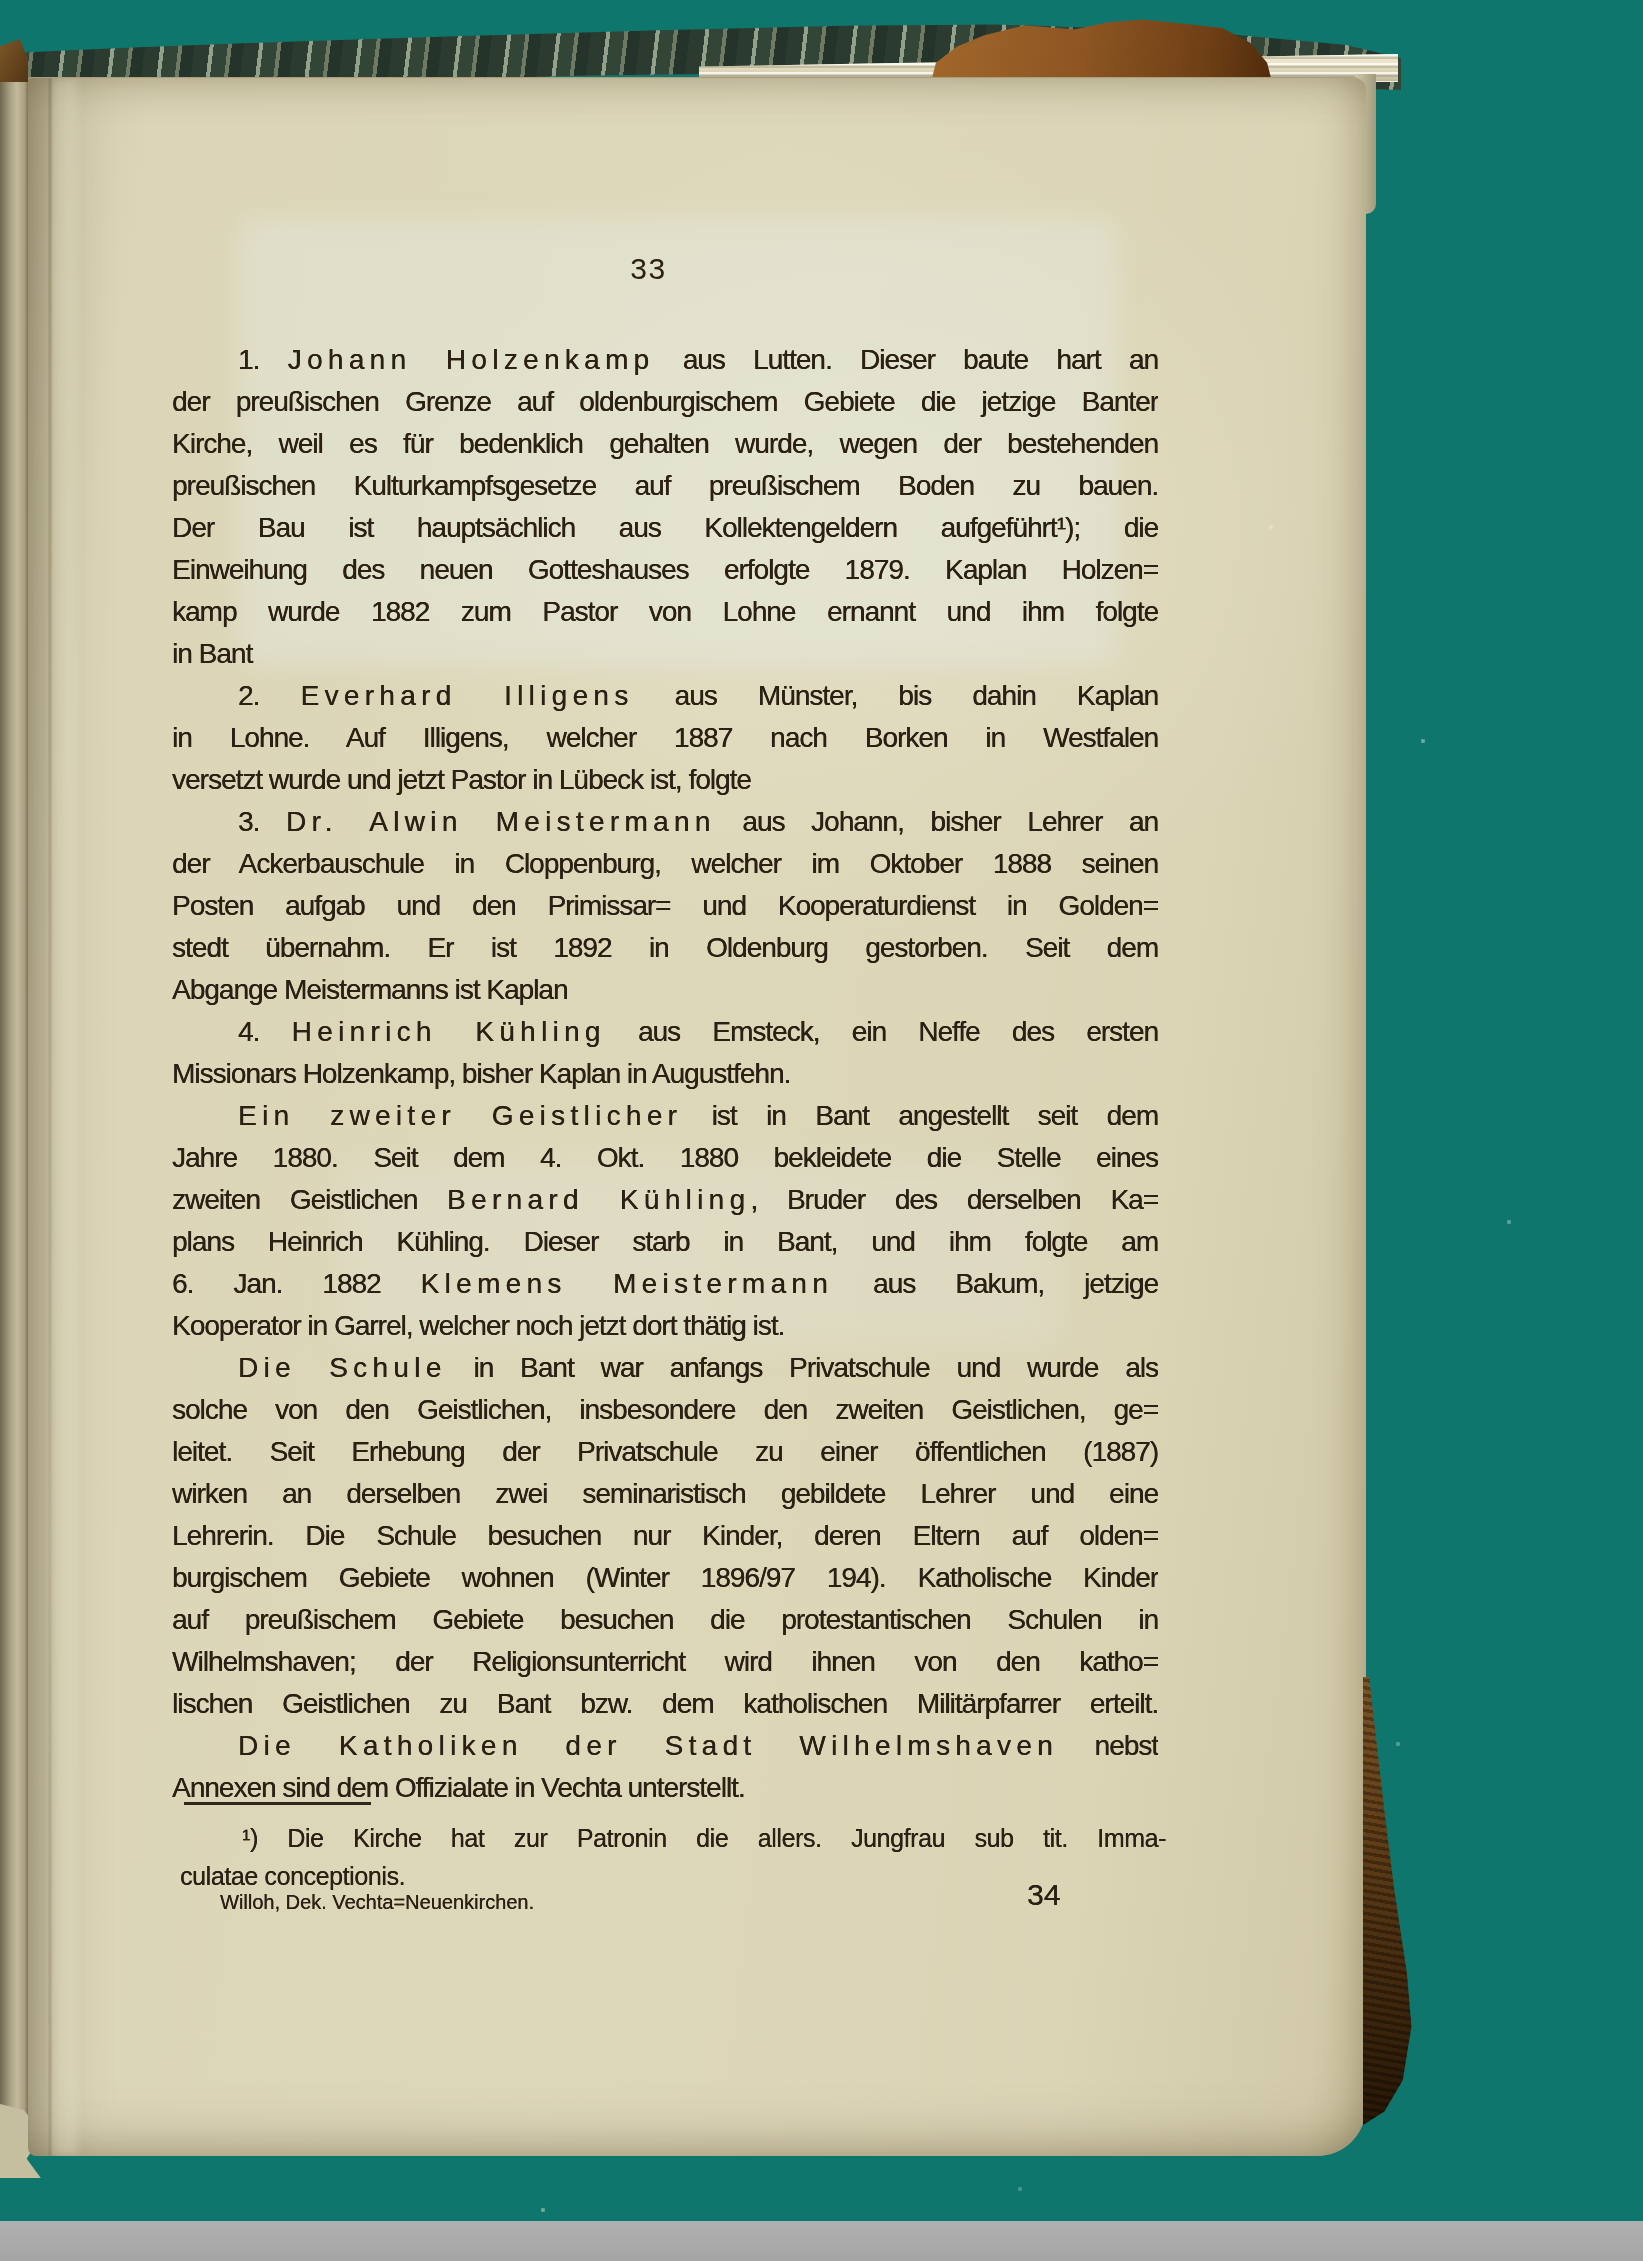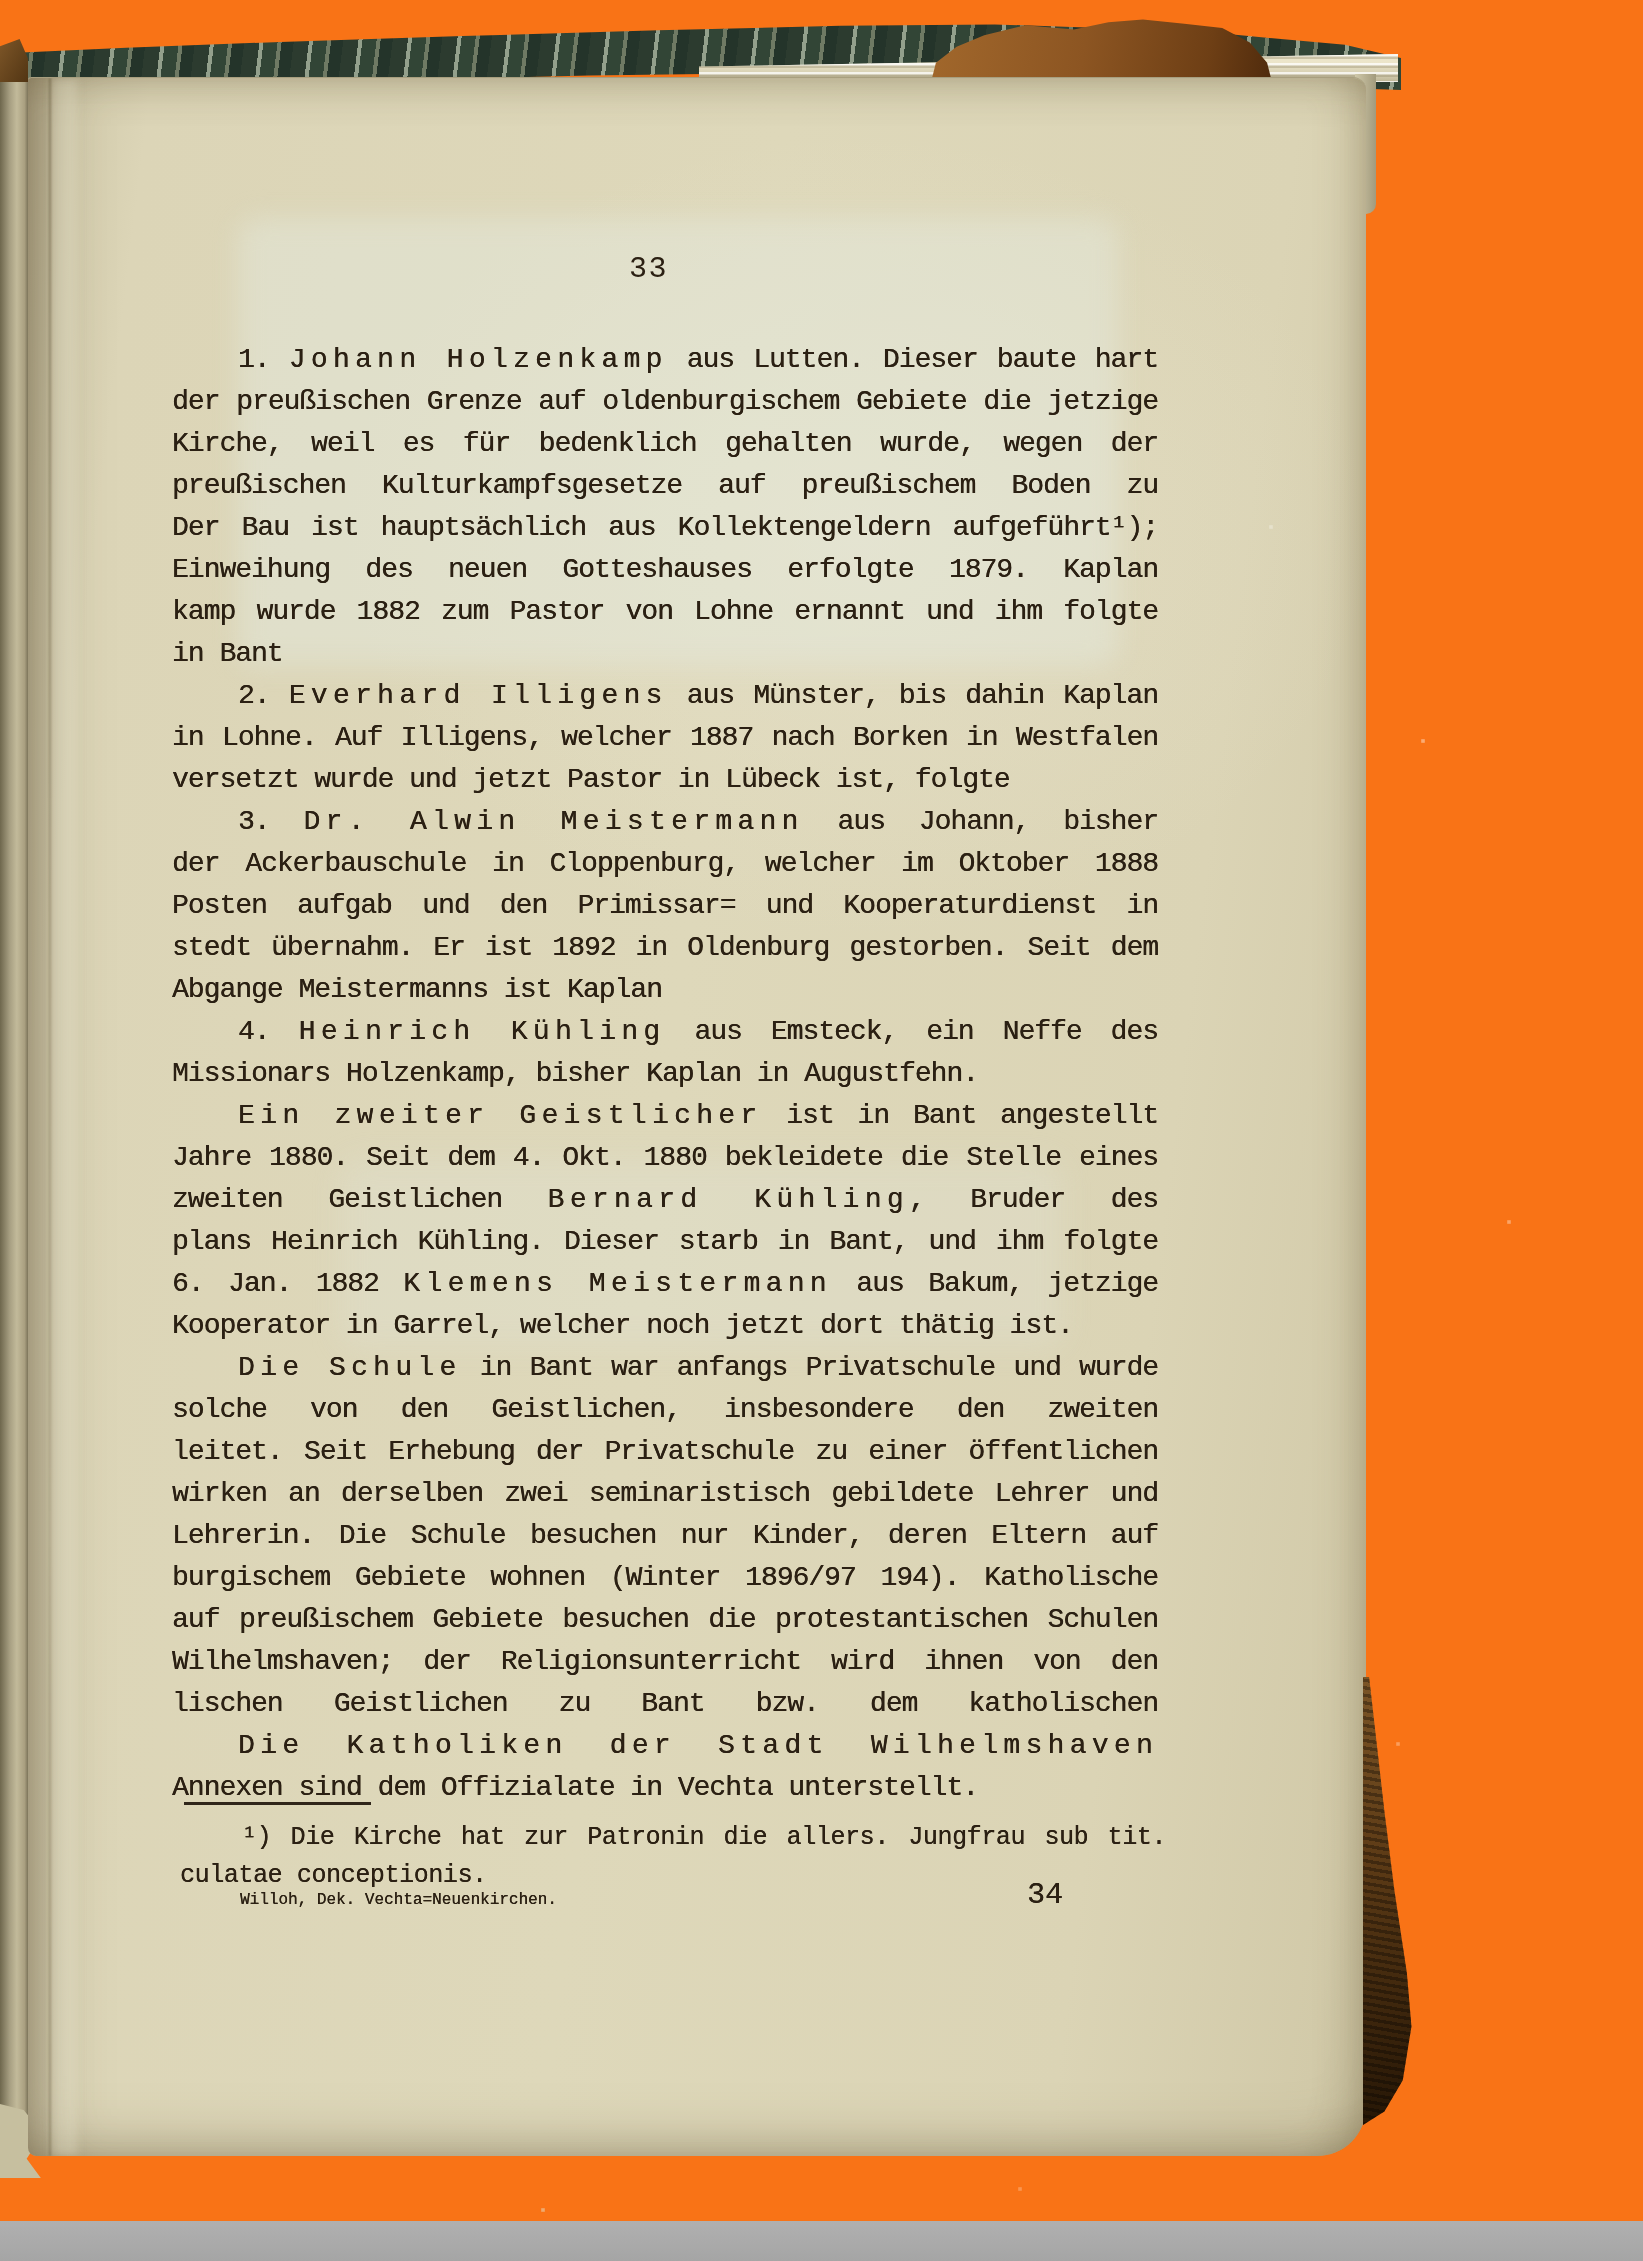--- a/index.html
+++ b/index.html
@@ -1,17 +1,17 @@
 <!DOCTYPE html>
 <html style="font-size:13px"><head>
 <meta charset="utf-8">
 <style>
   html,body{margin:0;padding:0;background:#000;}
-  .stage{position:relative;width:1644px;height:2261px;background:#f97316;overflow:hidden;
-         font-family:Liberation Mono, monospace;}
+  .stage{position:relative;width:1644px;height:2261px;background:#0f766e;overflow:hidden;
+         font-family:Liberation Sans, sans-serif;}
 
   
   .marble{position:absolute;left:0;top:20px;width:1401px;height:71px;
     clip-path:polygon(0 46%,9% 38%,20% 30%,33% 22%,47% 14%,60% 8%,71% 6%,80% 12%,88% 20%,96% 34%,100% 52%,100% 96%,88% 88%,74% 78%,58% 72%,42% 76%,26% 84%,12% 92%,0 100%);
     background:repeating-linear-gradient(97deg,#2c3b2f 0 15px,#93a08c 15px 19px,#324536 19px 33px,#6f7a64 33px 37px,#24342a 37px 49px);
     border-top:2.5px solid #8f8a76;}
   .page-stack{position:absolute;left:699px;top:54px;width:699px;height:28px;
     clip-path:polygon(0 45%,100% 0,100% 100%,0 100%);
     background:linear-gradient(180deg,#ece5ca 0 30%,#d6cfb2 70%,#bdb596);}
   .page-stack:after{content:"";position:absolute;inset:0;
@@ -59,21 +59,21 @@
     text-shadow:0.3px 0 0 currentColor;}
   .line{height:42px;overflow:hidden;text-align:justify;text-align-last:justify;text-justify:inter-word;}
   .line.noj{text-align-last:left;}
   .bodytext .line.ind{padding-left:66px;}
   .sperr{letter-spacing:5.3px;margin-top:20px;}
   .fnrule{position:absolute;left:156px;top:1724px;width:187px;height:2.5px;background:#30261a;}
   .footnote{position:absolute;left:152px;top:1741px;width:986px;
     font-size:25px;line-height:38px;letter-spacing:-0.4px;text-shadow:0.2px 0 0 currentColor;}
   .footnote .line{height:38px;}
   .footnote .line.ind{padding-left:62px;}
-  .sig{position:absolute;left:212px;top:1813px;font-size:16px;text-shadow:0.2px 0 0 currentColor;}
+  .sig{position:absolute;left:192px;top:1813px;font-size:20px;text-shadow:0.2px 0 0 currentColor;}
   .sheetno{position:absolute;left:999px;top:1800px;font-size:30px;text-shadow:0.2px 0 0 currentColor;}
 
   
   .leather-right{position:absolute;left:1363px;top:1677px;width:51px;height:448px;
     clip-path:polygon(0 0,12% 0,26% 14%,42% 30%,62% 48%,86% 66%,95% 78%,78% 90%,42% 97%,0 100%);
     background:linear-gradient(165deg,#7b5526 0,#5d3b16 40%,#3c250c 75%,#241505);}
   .leather-right:after{content:"";position:absolute;inset:0;
     background:repeating-linear-gradient(10deg,rgba(0,0,0,.3) 0 3.3px,transparent 3.3px 7.4px);}
 
   

